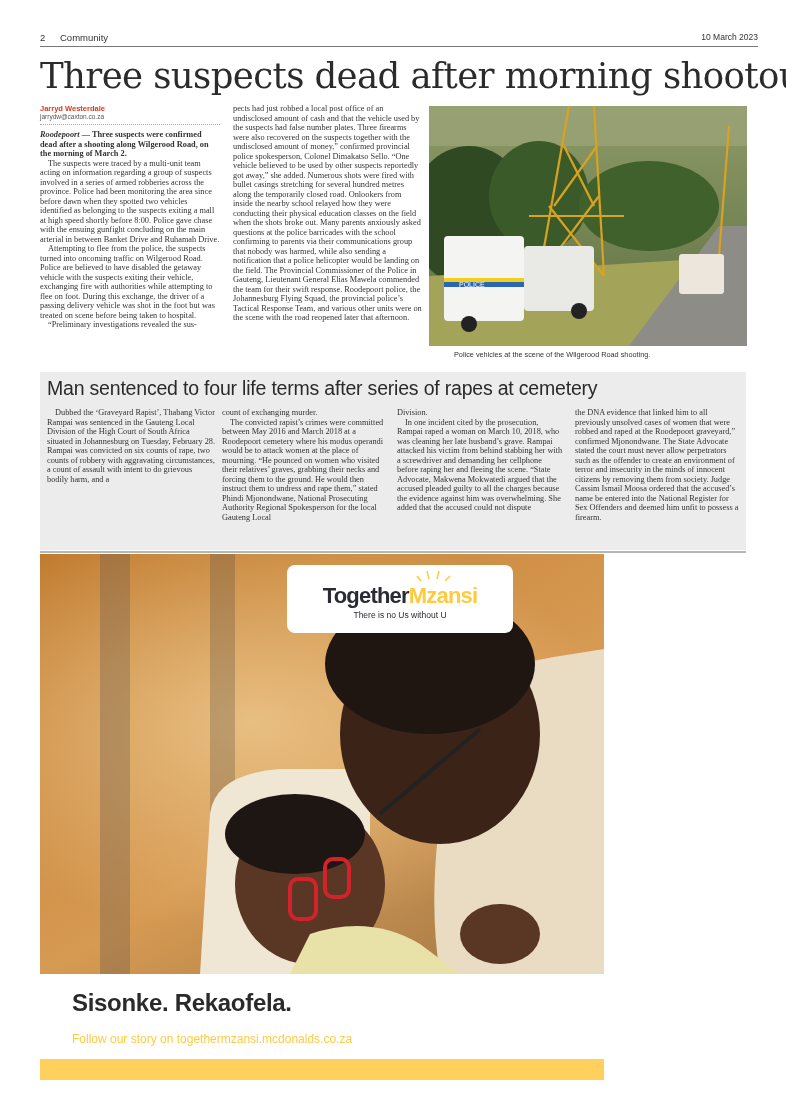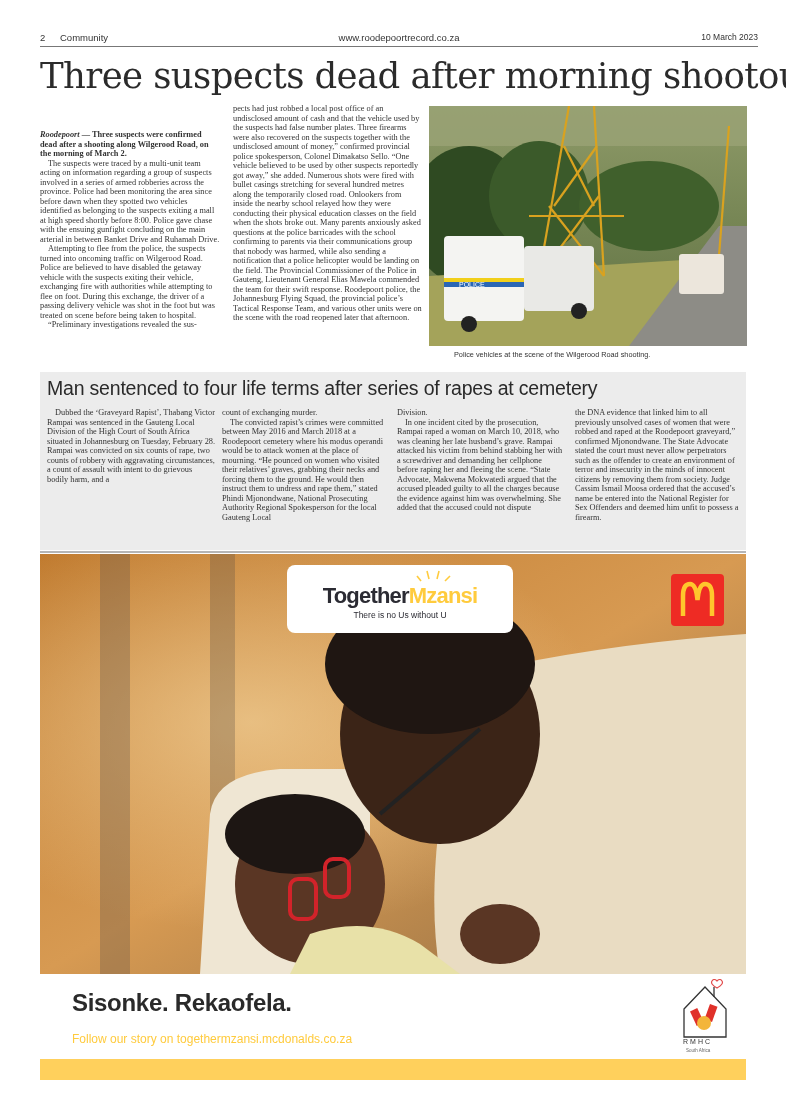--- a/index.html
+++ b/index.html
@@ -29,21 +29,21 @@
 
   .photo1 { position:absolute; left:429px; top:106px; width:318px; height:240px; overflow:hidden; background:#7d8c5a; }
   .caption1 { position:absolute; left:454px; top:350px; font-family:"Liberation Sans", sans-serif; font-size:7.3px; color:#333; }
 
   
   .box2 { position:absolute; left:40px; top:372px; width:706px; height:178px; background:#ececec; }
   .head2 { position:absolute; left:47px; top:377px; font-family:"Liberation Sans", sans-serif; font-size:19.5px; color:#2a2a2a; white-space:nowrap; letter-spacing:-0.2px; }
   .rule2 { position:absolute; left:40px; top:551px; width:706px; height:2px; background:#b5b5b5; }
 
   
-  .ad { position:absolute; left:40px; top:554px; width:706px; height:526px; overflow:hidden; }
+  .ad { position:absolute; left:40px; top:554px; width:564px; height:526px; overflow:hidden; }
   .ad-photo { position:absolute; left:0; top:0; width:706px; height:420px; overflow:hidden; }
   .ad-logo-box { position:absolute; left:247px; top:11px; width:226px; height:68px; background:#fff; border-radius:8px; text-align:center; }
   .tm-main { position:absolute; left:0; width:100%; top:18px; font-family:"Liberation Sans", sans-serif; font-weight:bold; font-size:22px; letter-spacing:-0.8px; }
   .tm-main .t { color:#2b2b33; }
   .tm-main .m { color:#ffcb3d; }
   .tm-sub { position:absolute; left:0; width:100%; top:45px; font-family:"Liberation Sans", sans-serif; font-size:8.5px; color:#2b2b33; }
   .mcd { position:absolute; left:631px; top:20px; width:53px; height:52px; background:#ee2b24; border-radius:4px; }
   .ad-bottom { position:absolute; left:12px; top:420px; width:706px; height:85px; background:#fff; }
   .ad-tag { position:absolute; left:20px; top:15px; font-family:"Liberation Sans", sans-serif; font-weight:bold; font-size:24px; color:#2a2a2a; letter-spacing:-0.3px; }
   .ad-url { position:absolute; left:20px; top:58px; font-family:"Liberation Sans", sans-serif; font-size:12px; color:#ffcb3d; }
@@ -53,26 +53,29 @@
   .rmhc-sub { position:absolute; left:646px; top:494px; font-family:"Liberation Sans", sans-serif; font-size:4.5px; color:#666; }
 </style>
 </head>
 <body>
 
 <div class="page">
 
   <div class="folio">
     <span class="pg">2</span>
     <span class="sec">Community</span>
-    <span class="url">www.roodepoortrecord.co.za</span>
     <span class="date">10 March 2023</span>
   </div>
 
   <div class="headline">Three suspects dead after morning shootout</div>
 
+  <div class="byline">
+    <div class="name">Jarryd Westerdale</div>
+    <div class="email">jarrydw@caxton.co.za</div>
+  </div>
 
   <div class="col" style="left:40px; top:130px; width:180px;">
     <p class="first lead-bold"><span class="dateline">Roodepoort</span><span> — Three suspects were confirmed dead after a shooting along Wilgerood Road, on the morning of March 2.</span></p>
     <p>The suspects were traced by a multi-unit team acting on information regarding a group of suspects involved in a series of armed robberies across the province. Police had been monitoring the area since before dawn when they spotted two vehicles identified as belonging to the suspects exiting a mall at high speed shortly before 8:00. Police gave chase with the ensuing gunfight concluding on the main arterial in between Banket Drive and Ruhamah Drive.</p>
     <p>Attempting to flee from the police, the suspects turned into oncoming traffic on Wilgerood Road. Police are believed to have disabled the getaway vehicle with the suspects exiting their vehicle, exchanging fire with authorities while attempting to flee on foot. During this exchange, the driver of a passing delivery vehicle was shot in the foot but was treated on scene before being taken to hospital.</p>
     <p>“Preliminary investigations revealed the sus-</p>
   </div>
 
   <div class="col" style="left:233px; top:104px; width:190px;">
     <p class="first">pects had just robbed a local post office of an undisclosed amount of cash and that the vehicle used by the suspects had false number plates. Three firearms were also recovered on the suspects together with the undisclosed amount of money,” confirmed provincial police spokesperson, Colonel Dimakatso Sello.  “One vehicle believed to be used by other suspects reportedly got away,” she added.  Numerous shots were fired with bullet casings stretching for several hundred metres along the temporarily closed road. Onlookers from inside the nearby school relayed how they were conducting their physical education classes on the field when the shots broke out. Many parents anxiously asked questions at the police barricades with the school confirming to parents via their communications group that nobody was harmed, while also sending a notification that a police helicopter would be landing on the field. The Provincial Commissioner of the Police in Gauteng, Lieutenant General Elias Mawela commended the team for their swift response. Roodepoort police, the Johannesburg Flying Squad, the provincial police’s Tactical Response Team, and various other units were on the scene with the road reopened later that afternoon.</p>

